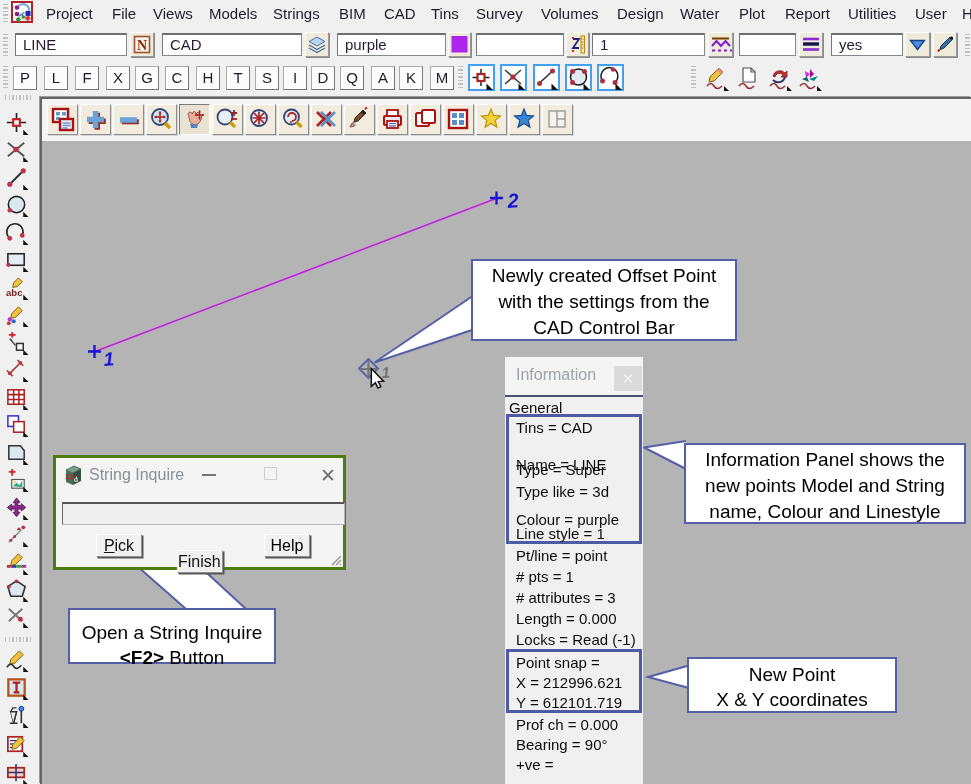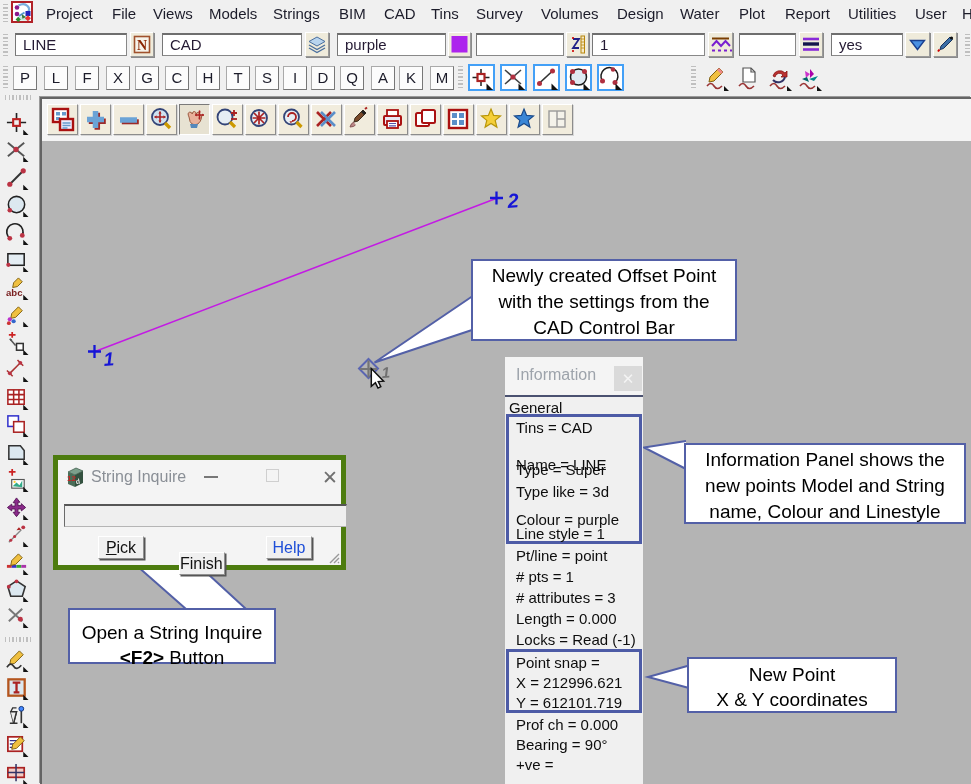--- a/index.html
+++ b/index.html
@@ -36,21 +36,21 @@
 .vbtn { position:absolute; top:5px; width:31px; height:31px; background:#f1ecdd;
   border:1px solid #8c8c8c; border-top-color:#fff; border-left-color:#fff;
   box-shadow:1px 1px 0 #d6d6d6; }
 .vbtn.pressed { border:1px solid #fff; border-top-color:#7a7a7a; border-left-color:#7a7a7a; background:#e7e2d2; box-shadow:none; }
 .vbtn svg { position:absolute; left:1px; top:1px; }
 
 .callout { position:absolute; background:#fff; border:2px solid #5360a7;
   font-size:19px; color:#000; text-align:center; }
 
 #dlg { position:absolute; left:53px; top:455px; width:293px; height:115px;
-  background:#f4f4f4; border:5px solid #4d7c0f; }
+  background:#f4f4f4; border:3px solid #4d7c0f; }
 
 #info { position:absolute; left:505px; top:357px; width:138px; height:427px; background:#f0f0f0; }
 .irow { position:absolute; left:11px; font-size:15px; color:#0d0d0d; white-space:nowrap; }
 .ibox { position:absolute; left:1px; width:136px; border:3px solid #4d5ba6; }
 </style>
 </head>
 <body>
 <div id="page">
 
 <div id="menubar">
@@ -559,21 +559,21 @@
     <text x="0" y="14" font-size="8" font-weight="bold" fill="#cc2222">12</text>
     <text x="9" y="17" font-size="7" font-weight="bold" fill="#e8e8e8" transform="rotate(-12 10 16)">d</text>
   </svg>
   <div class="abs" style="left:33px; top:8px; font-size:16px; color:#8a8f96;">String Inquire</div>
   <div class="abs" style="left:146px; top:16px; width:14px; height:2px; background:#777;"></div>
   <div class="abs" style="left:208px; top:9px; width:13px; height:13px; border:1.5px solid #cfcfcf;"></div>
   <div class="abs" style="left:264px; top:6px; font-size:19px; color:#707070;">✕</div>
   <div class="abs" style="left:6px; top:44px; width:283px; height:23px; background:#efefef; border:1px solid #b5b5b5; border-top:2px solid #565656; border-left:1.5px solid #6a6a6a;"></div>
   <div class="abs" style="left:40px; top:76px; width:46px; height:23px; background:#f0f0f0; border:1px solid #909090; border-top-color:#fff; border-left-color:#fff; box-shadow:1.5px 1.5px 0 #555; font-size:16px; text-align:center; line-height:21px; color:#111;"><span style="text-decoration:underline">P</span>ick</div>
   <div class="abs" style="left:121px; top:92px; width:46px; height:23px; background:#f0f0f0; border:1px solid #909090; border-top-color:#fff; border-left-color:#fff; box-shadow:1.5px 1.5px 0 #555; font-size:16px; text-align:left; line-height:21px; color:#111;">Finish</div>
-  <div class="abs" style="left:208px; top:76px; width:46px; height:23px; background:#f0f0f0; border:1px solid #909090; border-top-color:#fff; border-left-color:#fff; box-shadow:1.5px 1.5px 0 #555; font-size:16px; text-align:center; line-height:21px; color:#1d4ed8;">Help</div>
+  <div class="abs" style="left:208px; top:76px; width:46px; height:23px; background:#f0f0f0; border:1px solid #909090; border-top-color:#fff; border-left-color:#fff; box-shadow:1.5px 1.5px 0 #555; font-size:16px; text-align:center; line-height:21px; color:#000000;">Help</div>
   <svg class="abs" style="right:1px; bottom:1px;" width="12" height="12" viewBox="0 0 12 12">
         <path d="M11 2 L2 11 M11 6 L6 11 M11 10 L10 11" stroke="#999" stroke-width="1.4"></path>
       </svg>
 </div>
 
 <svg class="abs" style="left:0; top:0; pointer-events:none;" width="971" height="784" viewBox="0 0 971 784">
   <path d="M368.5 359 L378 368.5 L368.5 378 L359 368.5 Z" fill="none" stroke="#5a65b2" stroke-width="2"></path>
   <path d="M360 369 h17 M368.5 360.5 v17" stroke="#757575" stroke-width="2.2"></path>
   <text x="382" y="378" font-size="15" font-style="italic" font-weight="bold" fill="#707070" transform="rotate(-4 382 378)">1</text>
   <path d="M371.3 368.5 l0 17.8 l4.1 -3.5 l2.6 5.3 l2.8 -1.4 l-2.5 -5.1 l5.3 -0.4 z" fill="#fff" stroke="#111" stroke-width="1.5"></path>

